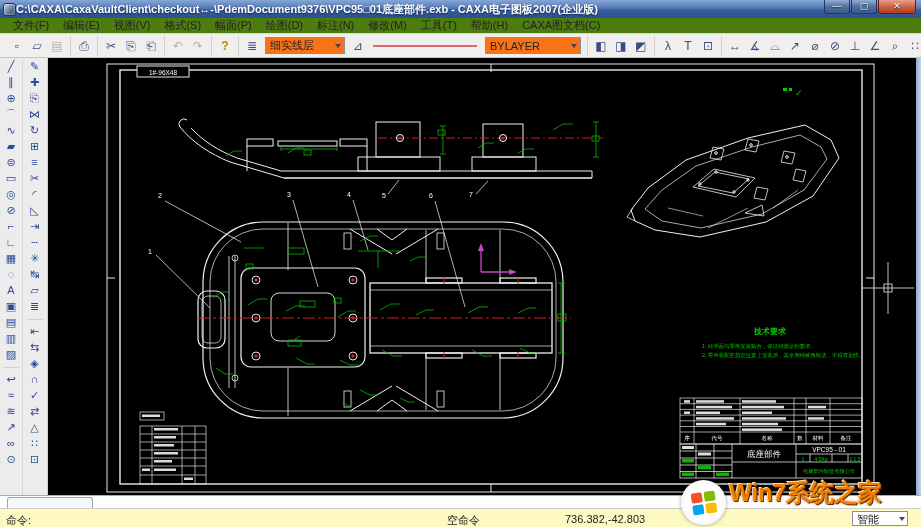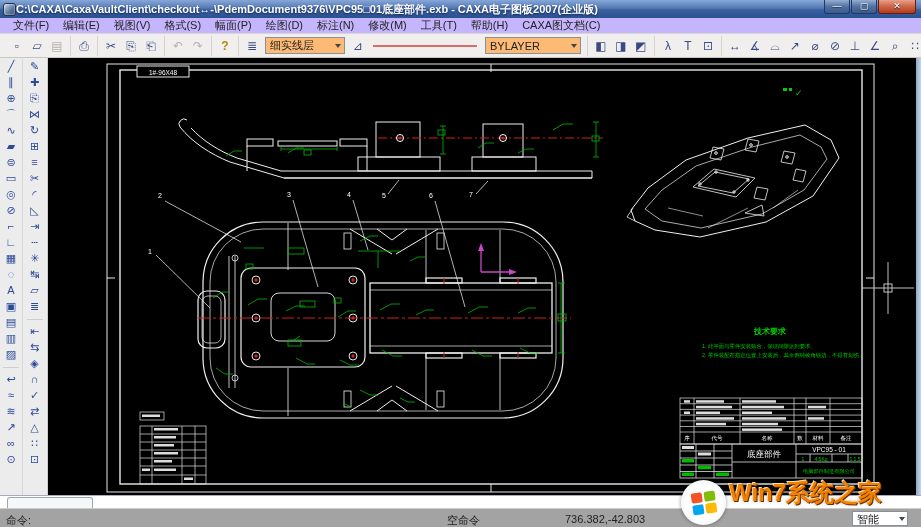--- a/index.html
+++ b/index.html
@@ -17,33 +17,33 @@
   .title-text { color:#fff; font-size:11px; font-weight:bold; white-space:nowrap;
     text-shadow:0 1px 2px rgba(0,20,60,.8); letter-spacing:0; }
   .win-controls { position:absolute; right:5px; top:0; display:flex; }
   .win-btn { width:26px; height:14px; margin-left:1px; color:#fff; font-size:9px; line-height:13px;
     text-align:center; border:1px solid #1c3a66; border-top:none; border-radius:0 0 3px 3px;
     background:linear-gradient(#93aed2,#53719f 50%,#3c5b8c); text-shadow:0 1px 1px #123;
     cursor:default; }
   .win-btn.close { width:38px; background:linear-gradient(#e8a08b,#cf6a4c 45%,#b03b1e); border-color:#6e1a08; }
 
   
-  .menubar { height:16px; background:#c4b5fd; border-bottom:1px solid #d8d5d2; display:flex;
+  .menubar { height:16px; background:#4d7c0f; border-bottom:1px solid #d8d5d2; display:flex;
     align-items:center; padding-left:6px; }
   .menu-item { font-size:11px; color:#222; padding:0 7px; cursor:default; }
 
   
   .toolbar { height:24px; background:#f0efee; border-bottom:1px solid #c9c6c2; display:flex;
     align-items:center; padding-left:4px; }
   .tb-group { display:flex; align-items:center; padding:0 3px; border-right:1px solid #d5d2ce; height:20px; }
   .tb-btn { width:20px; height:19px; display:inline-flex; align-items:center; justify-content:center;
     font-size:12px; color:#3a4a84; cursor:default; border:1px solid transparent; }
   .tb-btn.disabled { color:#b5b2ae; }
   .tb-btn.help-btn { color:#b58a00; font-weight:bold; }
-  .dropdown { height:17px; background:#fdba74; border:1px solid #8a9099; display:flex; align-items:center;
+  .dropdown { height:17px; background:#f97316; border:1px solid #8a9099; display:flex; align-items:center;
     font-size:11px; color:#222; padding:0 14px 0 4px; position:relative; margin:0 3px; }
   .dropdown .caret { position:absolute; right:3px; top:6px; width:0; height:0;
     border-left:3px solid transparent; border-right:3px solid transparent; border-top:4px solid #444; }
   .line-swatch { width:104px; height:0; border-top:2px solid #e06a6a; margin:0 5px; }
 
   
   .main-row { display:flex; height:437px; }
   .toolpanel { width:48px; background:#ececec; border-right:1px solid #cfcfcf; display:flex; padding-top:1px; }
   .tool-col { width:23px; display:flex; flex-direction:column; align-items:center; }
   .tool-col:first-child { border-right:1px solid #d8d8d8; }
@@ -52,21 +52,21 @@
   .tool-cell span { pointer-events:none; }
   .tool-sep { width:16px; height:5px; border-bottom:1px solid #cfcfcf; margin-bottom:4px; }
   .canvas { position:relative; width:868px; height:437px; background:#000; }
   .canvas svg { position:absolute; left:0; top:0; }
   .right-border { width:5px; background:linear-gradient(90deg,#8fa9c9,#c6d6ea); }
 
   
   .cmdwin { height:13px; background:#fff; border-top:1px solid #aab; position:relative; }
   .cmd-tab { position:absolute; left:7px; top:1px; width:86px; height:11px; border:1px solid #9aa8b5;
     border-bottom:none; border-radius:3px 3px 0 0; background:#f5f8fb; }
-  .statusbar { height:19px; background:#a3a3a3; border-top:1px solid #d0cdc9; position:relative;
+  .statusbar { height:19px; background:#fef9c3; border-top:1px solid #d0cdc9; position:relative;
     font-size:11px; color:#222; }
   .st-prompt { position:absolute; left:6px; top:4px; }
   .st-mode { position:absolute; left:447px; top:4px; }
   .st-coords { position:absolute; left:565px; top:4px; }
   .st-point { position:absolute; left:818px; top:20px; color:#1a2f8f; font-weight:bold; }
   .st-snap { position:absolute; left:852px; top:2px; width:56px; height:15px; background:#fff;
     border:1px solid #8a9099; font-size:11px; padding:0 12px 0 4px; }
   .st-snap .caret { position:absolute; right:2px; top:5px; width:0; height:0;
     border-left:3px solid transparent; border-right:3px solid transparent; border-top:4px solid #444; }
 

